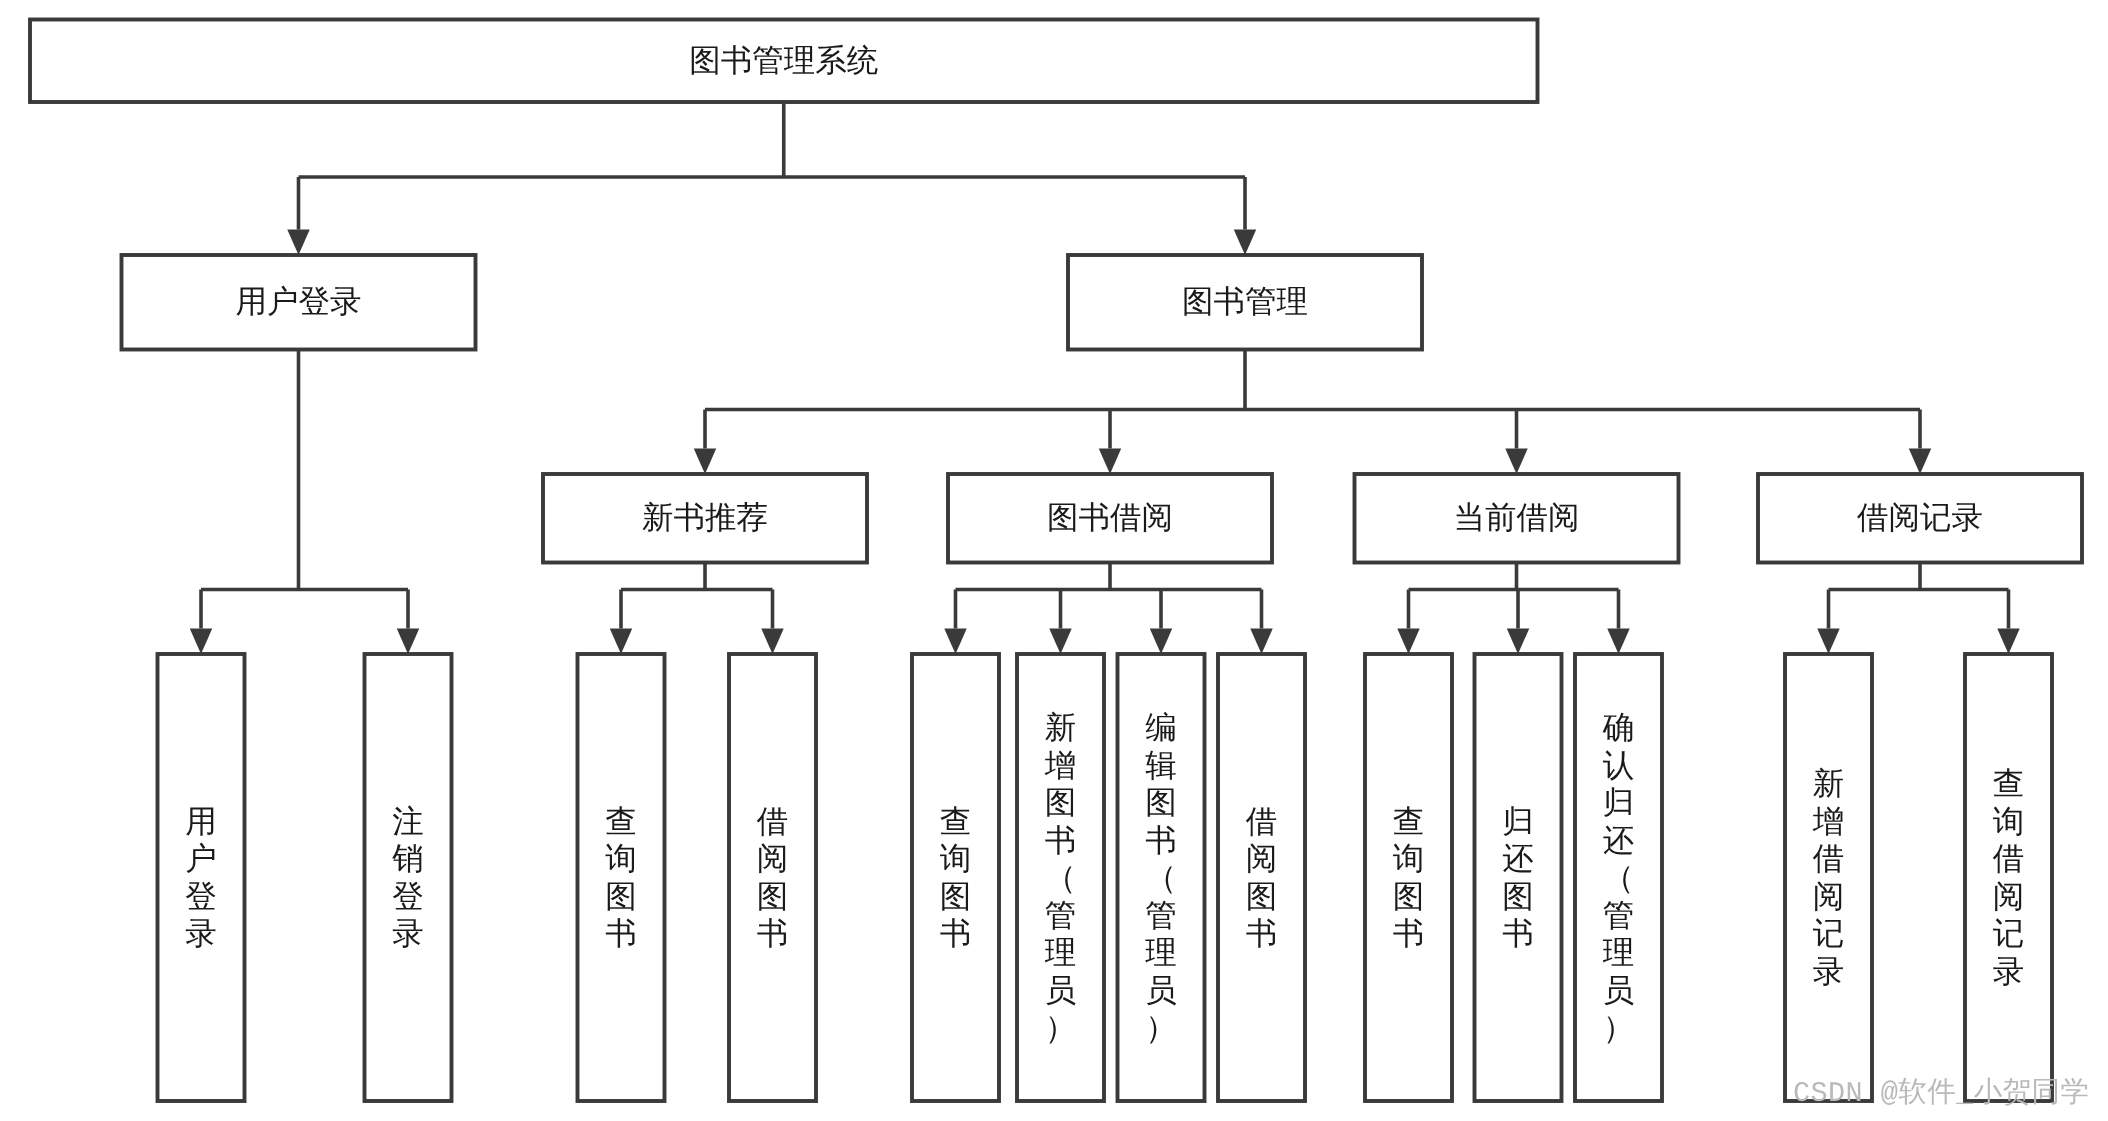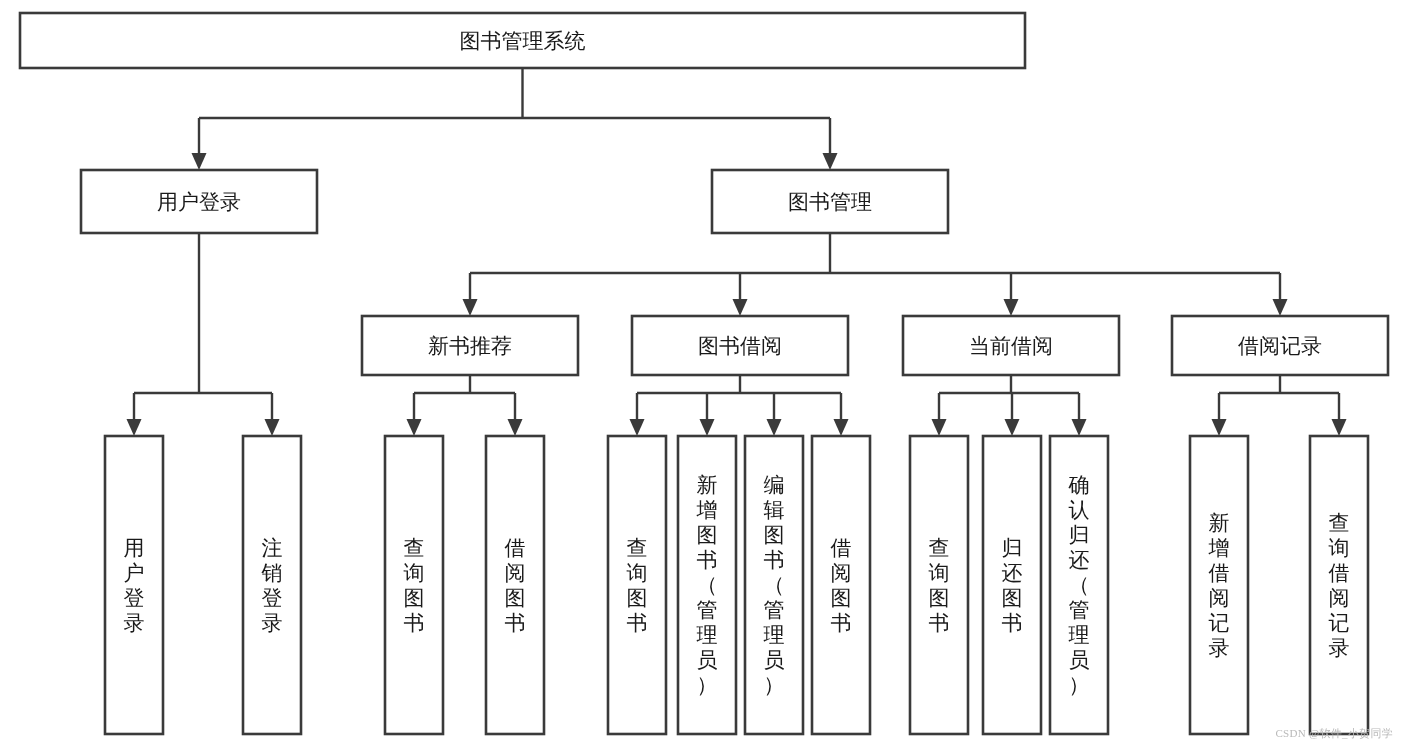--- a/index.html
+++ b/index.html
@@ -46,22 +46,22 @@
     fill: none;
   }
   .arrow-head {
     fill: #3a3a3a;
     stroke: none;
   }
   .watermark {
     position: absolute;
     right: 12px;
     bottom: 6px;
-    font-family: Liberation Serif, serif;
-    font-size: 11px;
+    font-family: Liberation Mono, monospace;
+    font-size: 19px;
     color: #b9b9b9;
     white-space: nowrap;
     letter-spacing: 0.3px;
     user-select: none;
   }
 </style>
 </head>
 <body>
 
 <svg id="diagram" viewBox="0 0 1405 747">

